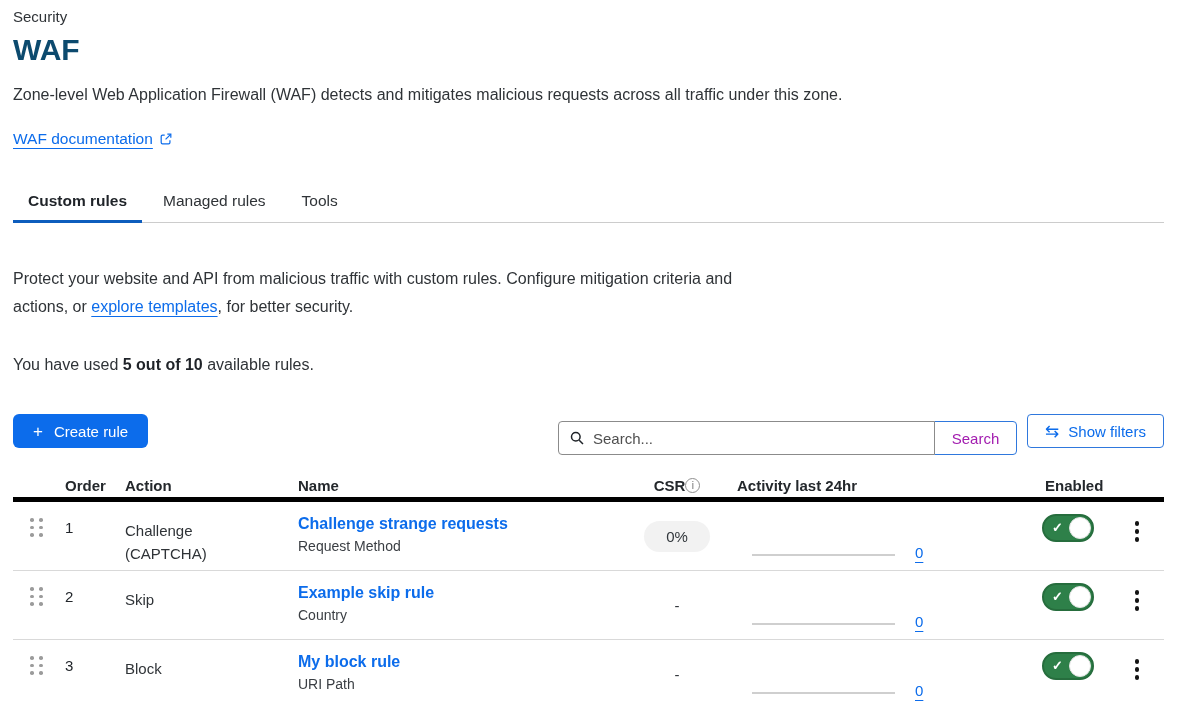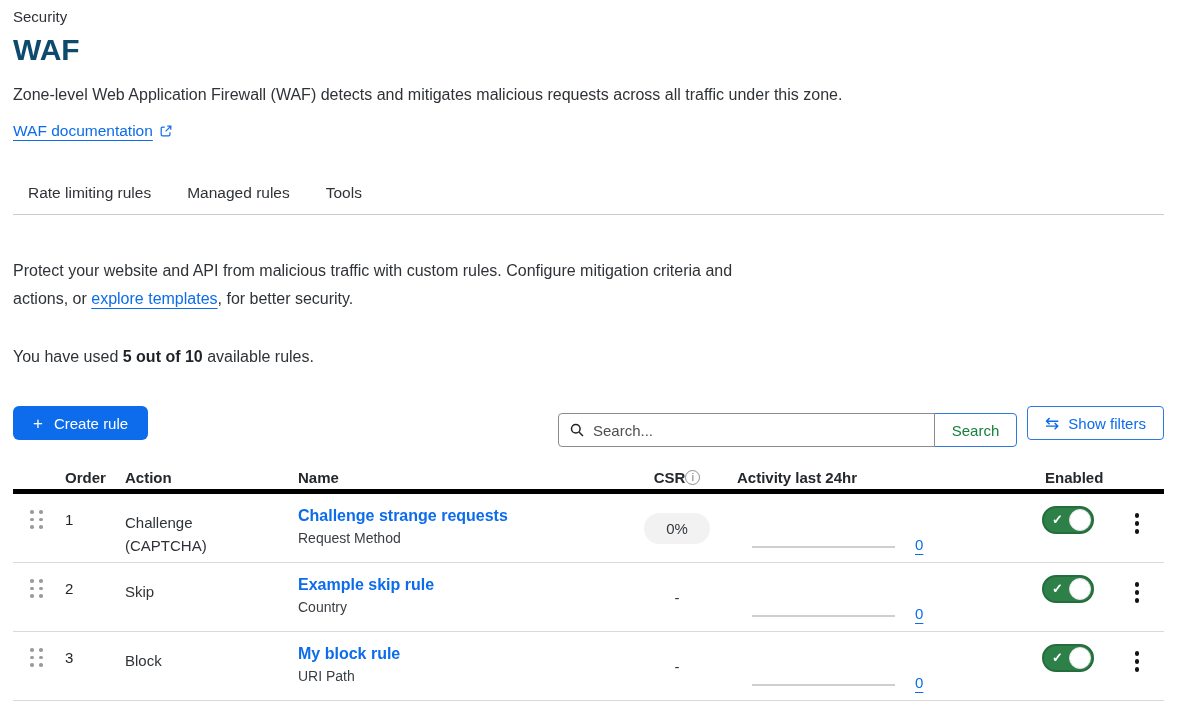--- a/index.html
+++ b/index.html
@@ -8,21 +8,21 @@
     width:1177px; height:707px; overflow:hidden;
     background:#ffffff; color:#33383d;
     font-family:"Liberation Sans", sans-serif;
   }
   .container { padding:8px 13px 0 13px; width:1177px; }
 
   
   .eyebrow { font-size:15px; line-height:18px; color:#2f3337; }
   .page-title { margin:6px 0 0 0; font-size:30px; line-height:36px; font-weight:700; color:#0c4a6e; }
   .description { margin:17px 0 0 0; font-size:16px; line-height:19px; color:#2f3337; }
-  .doc-link-row { margin-top:18px; display:flex; align-items:center; gap:6px; }
+  .doc-link-row { margin-top:26px; display:flex; align-items:center; gap:6px; }
   a.blue-link { color:#0c6ceb; text-decoration:underline; text-underline-offset:4px; font-size:15.5px; cursor:pointer; }
   .ext-icon svg { display:block; }
 
   
   .tabs { display:flex; gap:6px; margin-top:33px; border-bottom:1px solid #cccccc; }
   .tab { padding:11px 15px 13px 15px; font-size:15.5px; color:#2f3337; cursor:pointer; margin-bottom:-1px; }
   .tab.active { font-weight:700; color:#1f2328; border-bottom:3px solid #0d5dbd; padding-bottom:10px; }
 
   
   .intro { margin:42px 0 0 0; font-size:16px; line-height:28px; color:#2f3337; max-width:745px; }
@@ -40,21 +40,21 @@
   .search-group { display:flex; align-items:center; }
   .search-combo { display:flex; height:20px; }
   .search-box { position:relative; }
   .search-box input {
     width:377px; height:34px; padding:0 10px 0 34px; font-size:15px; font-family:inherit; color:#33383d;
     border:1px solid #8b8b8b; border-radius:4px 0 0 4px; outline:none;
   }
   .search-box input::placeholder { color:#4f4f4f; opacity:1; }
   .search-box .mag { position:absolute; left:11px; top:9px; }
   .search-btn {
-    width:83px; height:34px; margin-left:-1px; background:#fff; color:#15803d; font-size:15px; font-family:inherit;
+    width:83px; height:34px; margin-left:-1px; background:#fff; color:#a21caf; font-size:15px; font-family:inherit;
     border:1px solid #2f78dd; border-radius:0 4px 4px 0; cursor:pointer;
   }
   .filters-btn {
     margin-left:10px; height:34px; width:137px; background:#fff; color:#0c6ceb; font-size:15px; font-family:inherit;
     border:1px solid #2f78dd; border-radius:4px; cursor:pointer;
     display:flex; align-items:center; justify-content:center; gap:9px;
   }
   .filters-btn .glyph { font-size:17px; line-height:1; }
 
   
@@ -105,21 +105,21 @@
     <span class="ext-icon">
       <svg width="14" height="14" viewBox="0 0 16 16" fill="none" stroke="#0c6ceb" stroke-width="1.4">
         <path d="M6.5 3.5H4C3.2 3.5 2.5 4.2 2.5 5v7c0 .8.7 1.5 1.5 1.5h7c.8 0 1.5-.7 1.5-1.5V9.5"></path>
         <path d="M9.5 2.5H13.5V6.5"></path>
         <path d="M13.3 2.7L7.5 8.5"></path>
       </svg>
     </span>
   </div>
 
   <div class="tabs">
-    <div class="tab">Rate limiting rules</div>
+    <div class="tab active">Custom rules</div>
     <div class="tab">Managed rules</div>
     <div class="tab">Tools</div>
   </div>
 
   <p class="intro"><span>Protect your website and API from malicious traffic with custom rules. Configure mitigation criteria and actions, or </span><a class="blue-link">explore templates</a><span>, for better security.</span></p>
 
   <p class="usage"><span>You have used </span><b>5 out of 10</b><span> available rules.</span></p>
 
   <div class="toolbar">
     <button class="create-btn">

